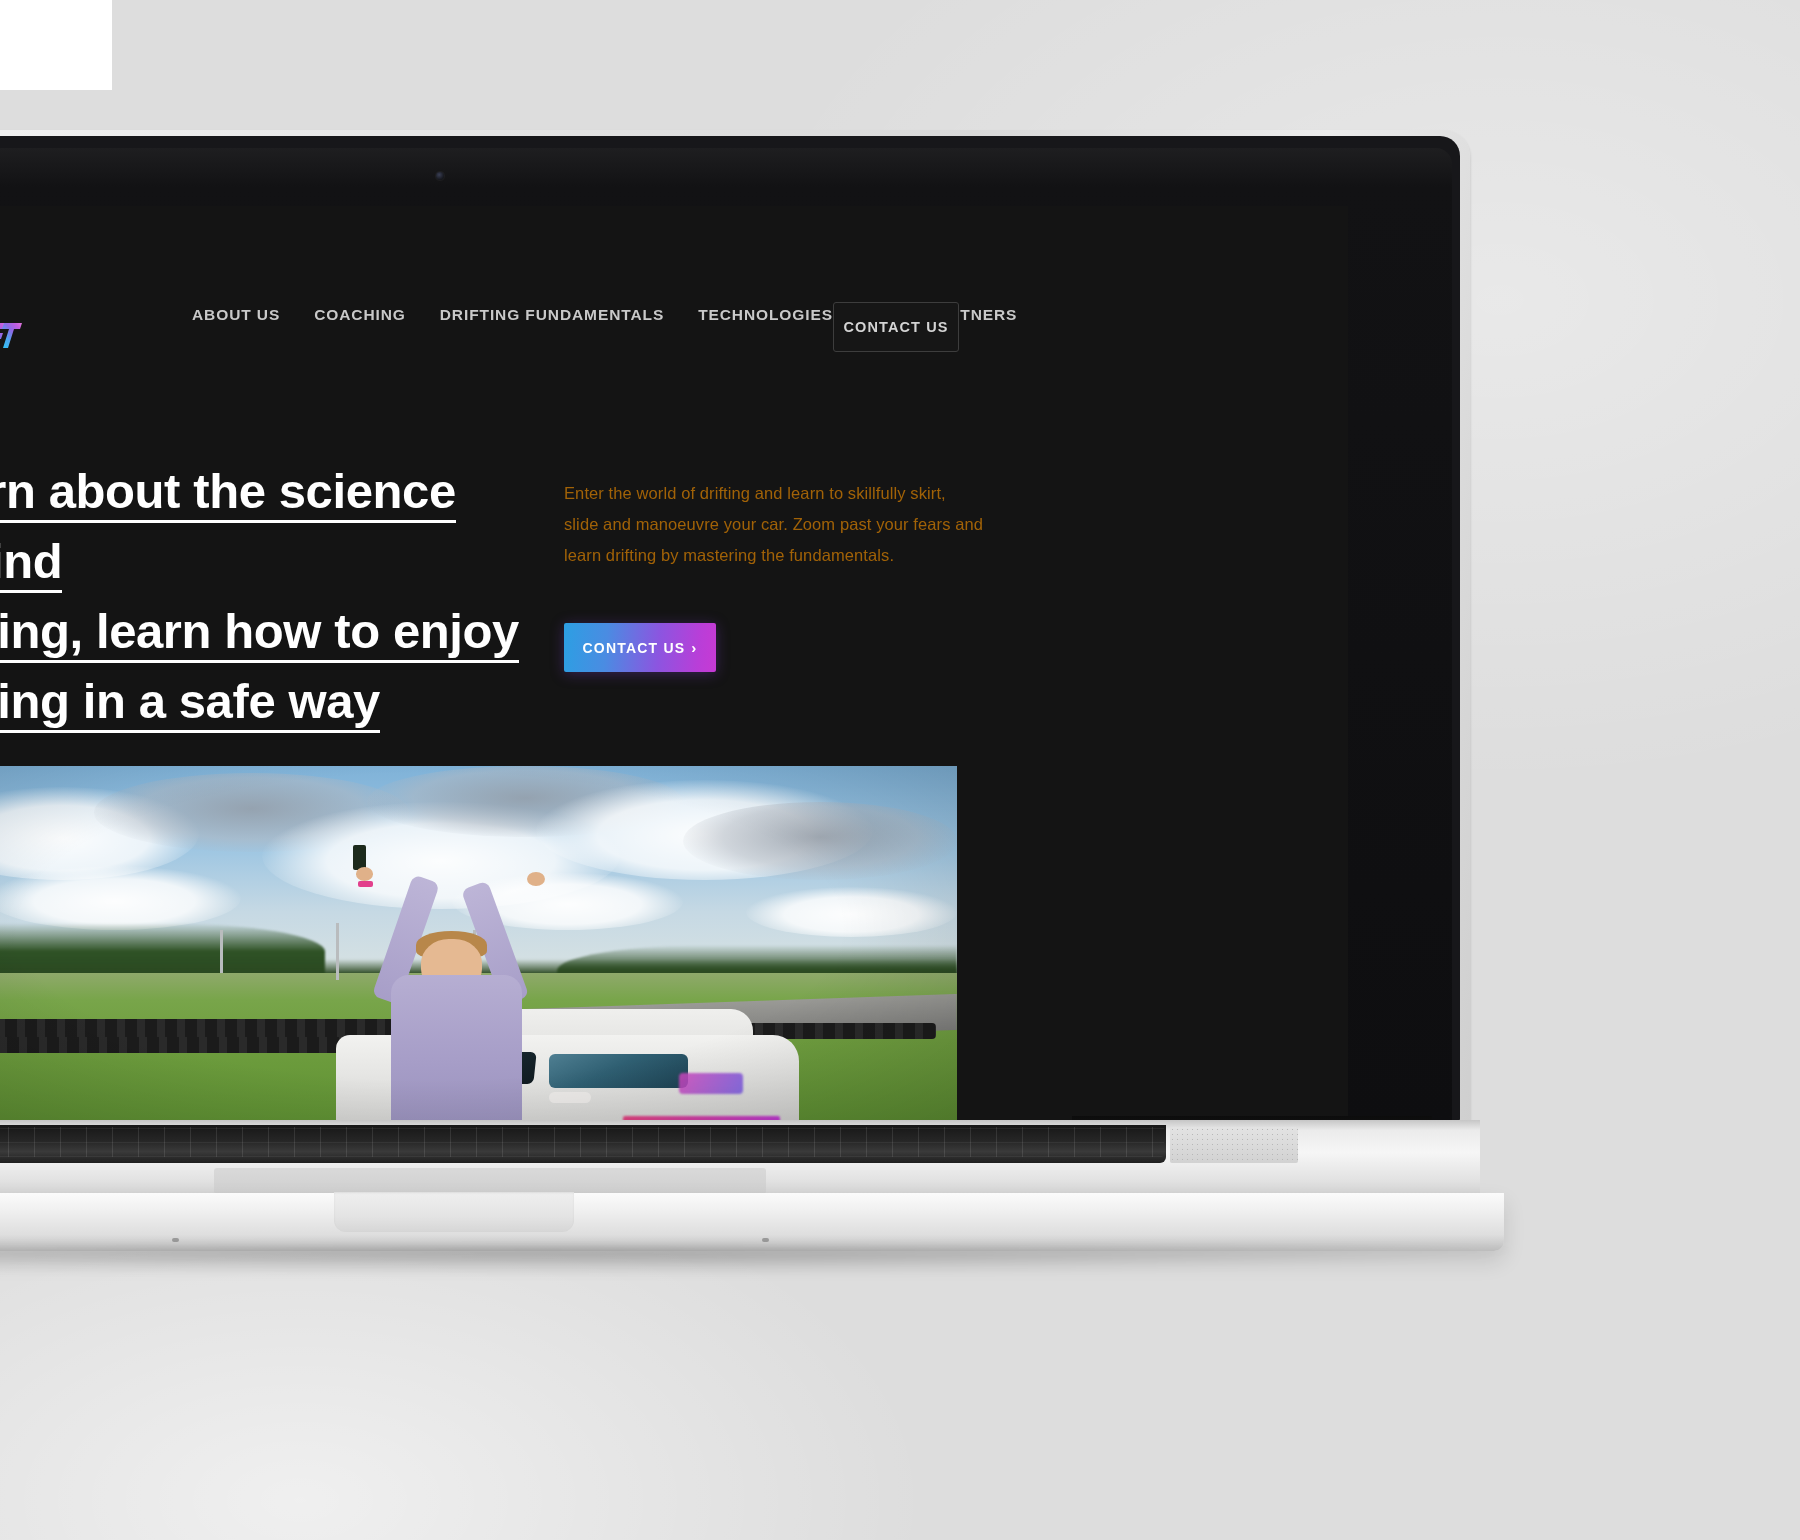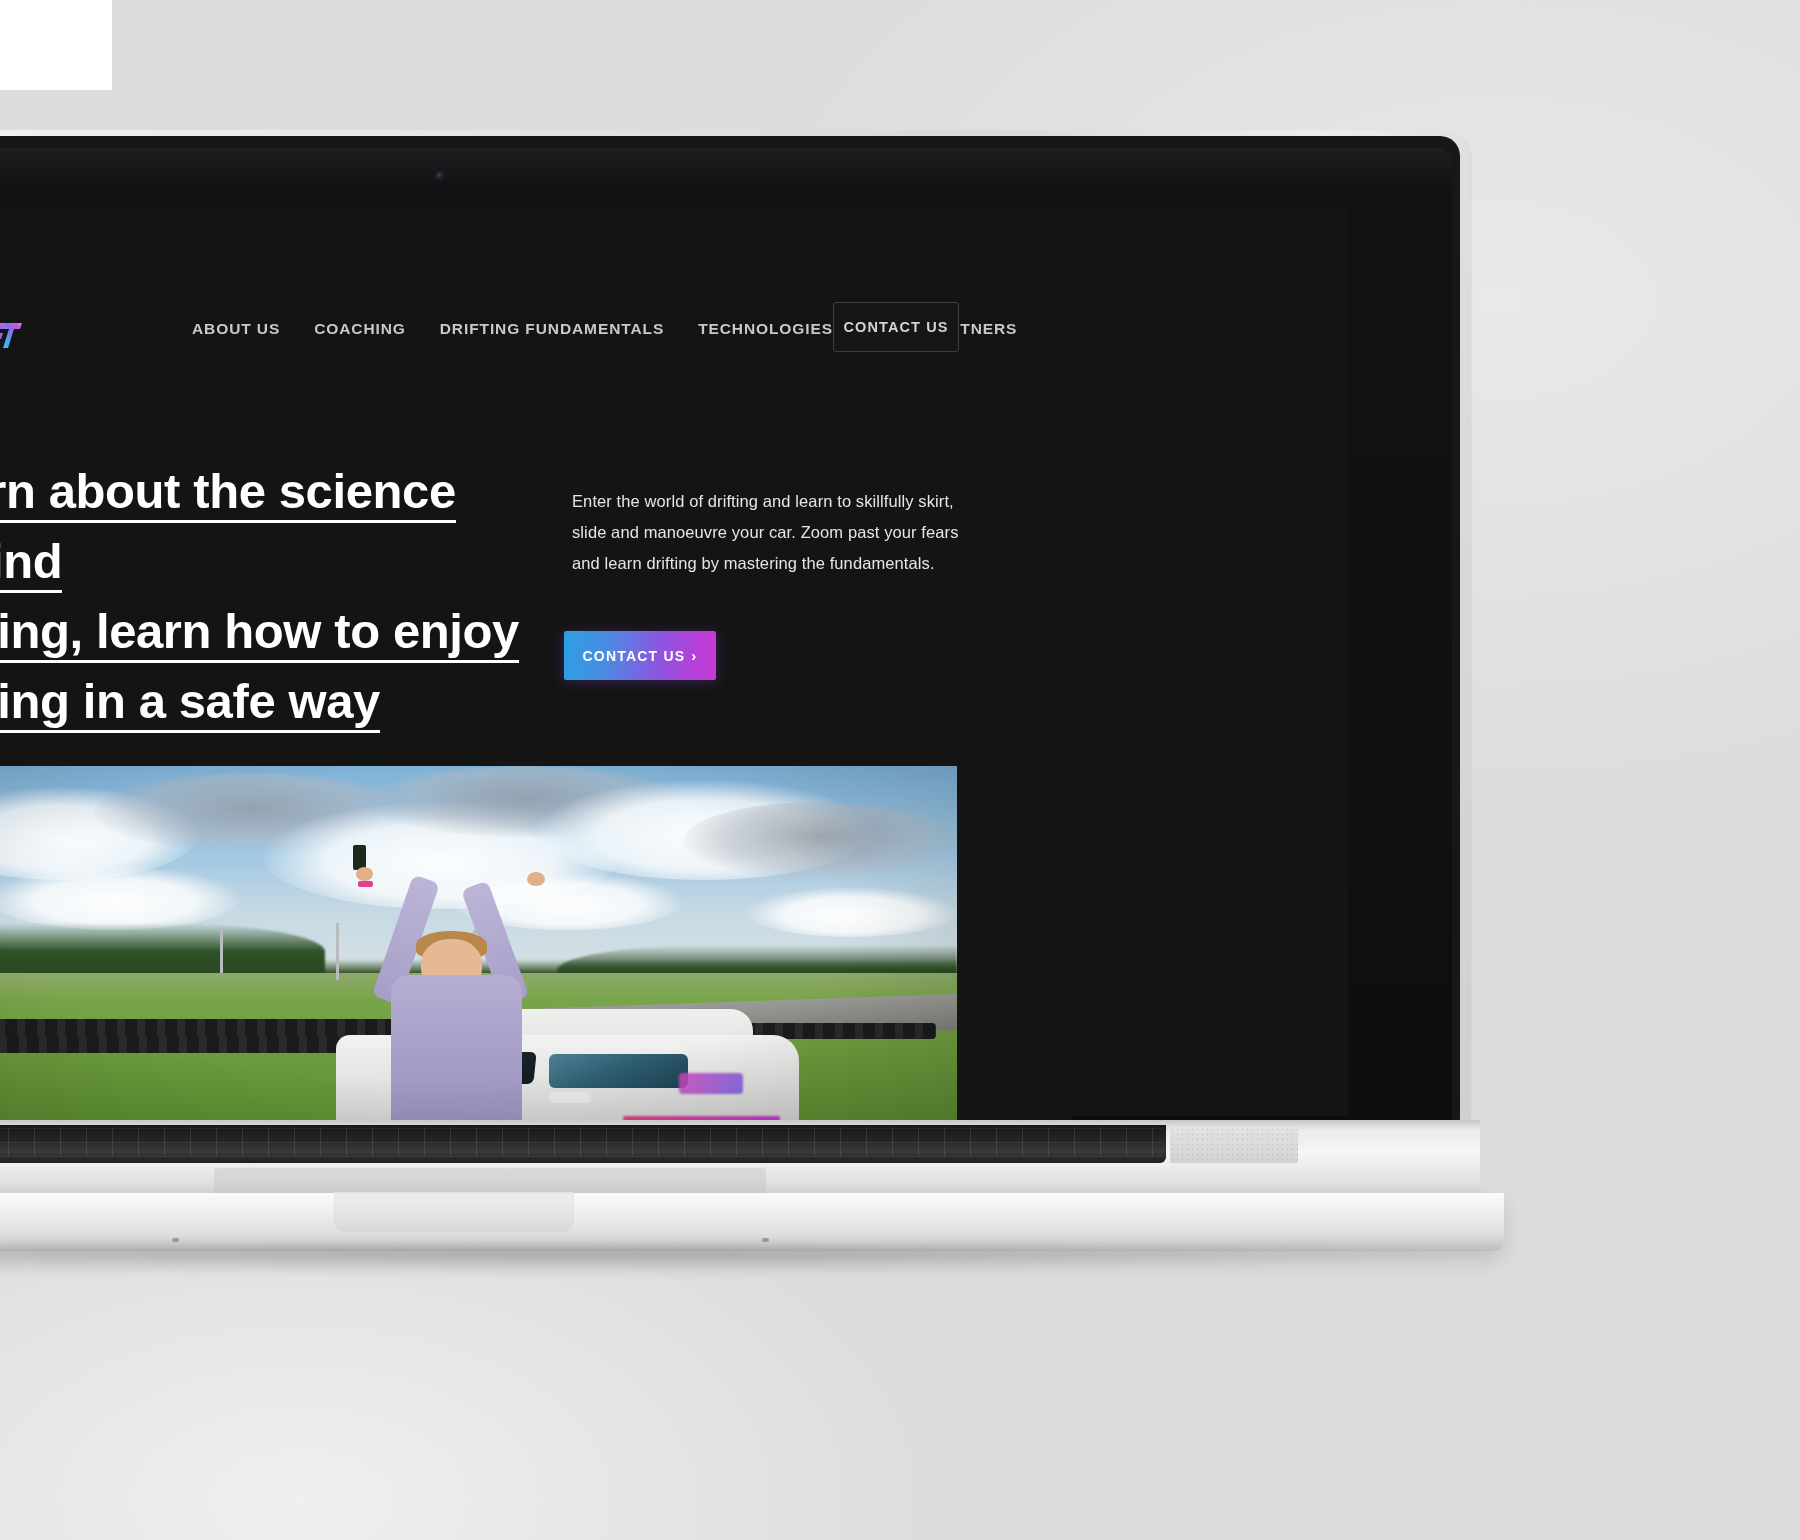--- a/index.html
+++ b/index.html
@@ -115,21 +115,21 @@
     left: 22px;
     top: 104px;
     width: 118px;
     height: 42px;
   }
   .logo svg { display: block; }
 
   .nav-links {
     position: absolute;
     left: 310px;
-    top: 114px;
+    top: 100px;
     display: flex;
     align-items: center;
     gap: 34px;
   }
   .nav-link {
     color: #c9c9c9;
     font-size: 15.5px;
     font-weight: 700;
     letter-spacing: 0.9px;
     text-transform: uppercase;
@@ -188,22 +188,22 @@
     -webkit-box-decoration-break: clone;
     padding-bottom: 2px;
   }
 
   .hero-right {
     padding-left: 22px;
     padding-top: 22px;
     width: 420px;
   }
   .hero-copy {
-    margin: 8px;
-    color: #e5e5e5;
+    margin: 0;
+    color: #a16207;
     font-size: 16.5px;
     line-height: 31px;
     font-family: "Liberation Sans Narrow", "Liberation Sans", sans-serif;
     letter-spacing: 0.1px;
   }
   .cta {
     margin-top: 52px;
     width: 152px;
     height: 49px;
     border: none;

